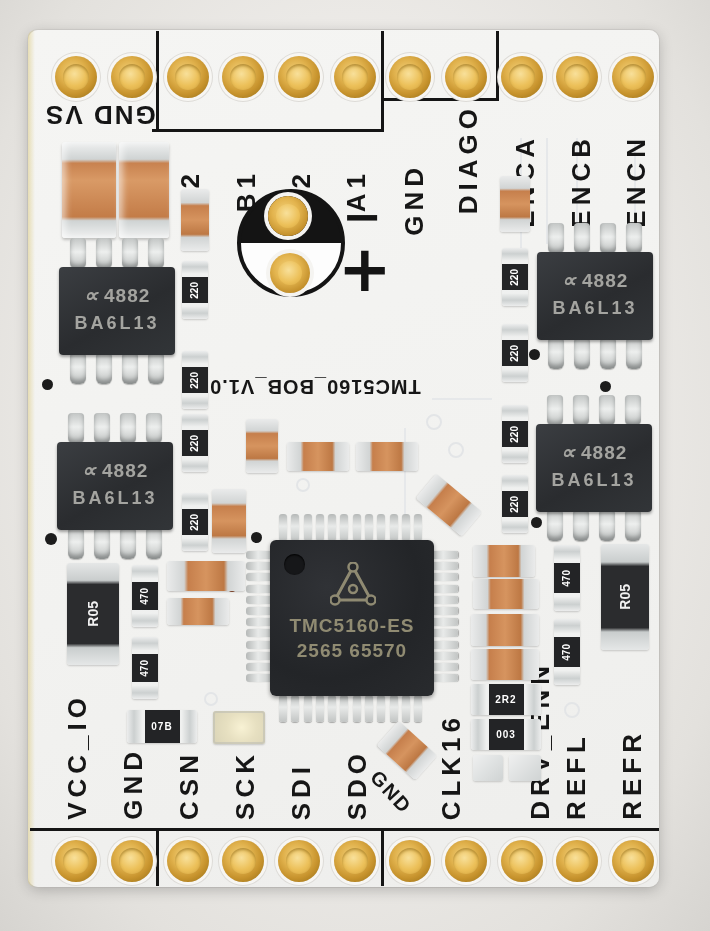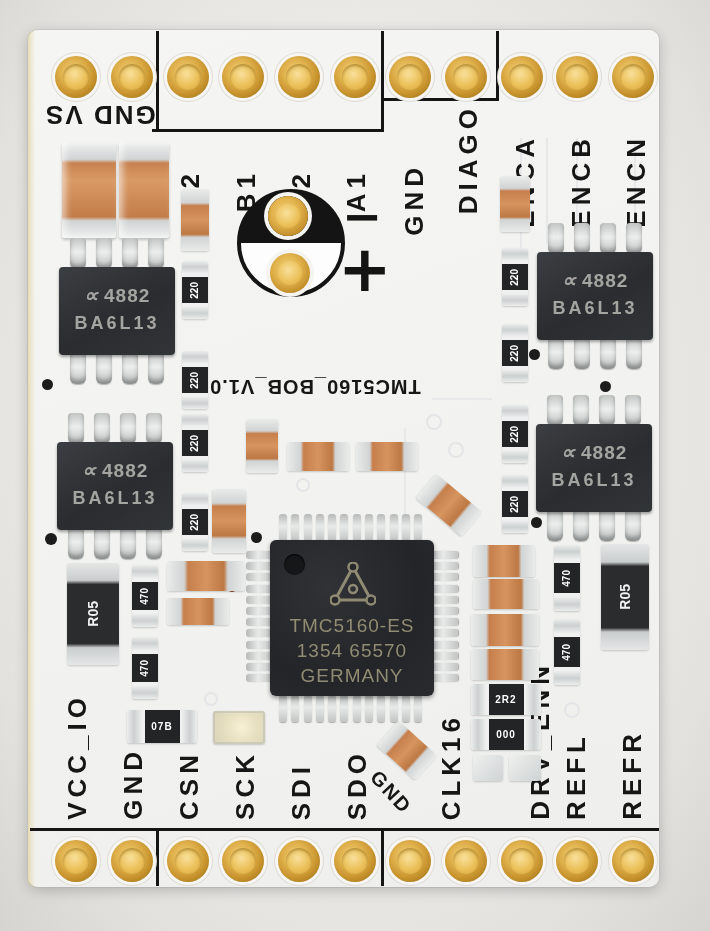--- a/index.html
+++ b/index.html
@@ -49,21 +49,21 @@
   .qfp{position:absolute;left:246px;top:514px;width:212px;height:208px;z-index:5;}
   .qrow{position:absolute;left:33px;display:flex;gap:4.3px;}
   .qrow i{width:8px;height:27px;border-radius:3px;background:linear-gradient(to bottom,#b6b9b8,#e8eae9 45%,#c2c5c4);box-shadow:0 1px 1px rgba(0,0,0,.3);}
   .qcol{position:absolute;top:37px;display:flex;flex-direction:column;gap:3.2px;}
   .qcol i{width:27px;height:8px;border-radius:3px;background:linear-gradient(to right,#b6b9b8,#e8eae9 45%,#c2c5c4);box-shadow:1px 0 1px rgba(0,0,0,.3);}
   .qbody{position:absolute;left:24px;top:26px;width:164px;height:156px;border-radius:6px;
     background:radial-gradient(circle at 35% 30%,#303236 0%,#232528 60%,#292b2e 100%);
     box-shadow:0 2px 4px rgba(0,0,0,.4);color:#908b72;}
   .qdot{position:absolute;left:14px;top:14px;width:21px;height:21px;border-radius:50%;background:#161719;box-shadow:inset 0 1px 2px #000;}
   .qlogo{position:absolute;left:60px;top:22px;}
-  .qt{position:absolute;left:0;right:0;text-align:center;font-weight:normal;letter-spacing:1px;font-size:19px;line-height:1;}
+  .qt{position:absolute;left:0;right:0;text-align:center;font-weight:bold;letter-spacing:1px;font-size:19px;line-height:1;}
   
   .resv,.resh,.capv,.caph,.bigcap,.shunt,.led,.padsm{position:absolute;border-radius:3px;z-index:4;box-shadow:0 1px 2px rgba(0,0,0,.18);}
   .resv{width:26px;display:flex;align-items:center;justify-content:center;
     background:linear-gradient(to bottom,#eceded 0%,#ccd0d0 10%,#eff0ef 22%,#f3f3f2 50%,#eff0ef 78%,#ccd0d0 90%,#eceded 100%);}
   .resh{height:31px;display:flex;align-items:center;justify-content:center;
     background:linear-gradient(to right,#eceded 0%,#ccd0d0 10%,#eff0ef 22%,#f3f3f2 50%,#eff0ef 78%,#ccd0d0 90%,#eceded 100%);}
   .band{background:#232426;color:#fff;display:flex;align-items:center;justify-content:center;font-weight:bold;}
   .resv .band{width:100%;height:46%;font-size:10px;}
   .resh .band{height:100%;width:50%;font-size:10px;letter-spacing:1px;}
   .vtxt{writing-mode:vertical-rl;transform:rotate(180deg);line-height:1;}
@@ -301,22 +301,21 @@
     <div class="qbody">
       <div class="qdot"></div>
       <svg class="qlogo" width="46" height="44" viewBox="0 0 46 44">
         <polygon points="23,5 5,38 41,38" fill="none" stroke="#8f8a72" stroke-width="3"></polygon>
         <circle cx="23" cy="5" r="4.5" fill="#26282b" stroke="#8f8a72" stroke-width="2.5"></circle>
         <circle cx="5" cy="38" r="4.5" fill="#26282b" stroke="#8f8a72" stroke-width="2.5"></circle>
         <circle cx="41" cy="38" r="4.5" fill="#26282b" stroke="#8f8a72" stroke-width="2.5"></circle>
         <circle cx="23" cy="27" r="4" fill="none" stroke="#8f8a72" stroke-width="2.5"></circle>
       </svg>
       <div class="qt" style="top:76px">TMC5160-ES</div>
-      <div class="qt" style="top:101px">1354 65570</div>
-      <div class="qt" style="top:126px">GERMANY</div>
+      <div class="qt" style="top:101px">2565 65570</div>
     </div>
   </div>
 
   <div class="resv" style="left:182px;top:261px;height:58px">
       <b class="band">
         <span class="vtxt">220</span>
       </b>
     </div>
   <div class="resv" style="left:182px;top:351px;height:58px">
       <b class="band">
@@ -395,21 +394,21 @@
   <div class="caph" style="left:473px;top:545px;width:62px;height:32px"></div>
   <div class="caph" style="left:473px;top:579px;width:66px;height:30px"></div>
   <div class="caph" style="left:471px;top:614px;width:68px;height:32px"></div>
   <div class="caph" style="left:471px;top:649px;width:68px;height:31px"></div>
   <div class="caph" style="left:381px;top:734px;width:52px;height:33px;transform:rotate(42deg)"></div>
 
   <div class="resh" style="left:471px;top:684px;width:70px">
       <b class="band">2R2</b>
     </div>
   <div class="resh" style="left:471px;top:719px;width:70px">
-      <b class="band">000</b>
+      <b class="band">003</b>
     </div>
   <div class="resh" style="left:127px;top:710px;width:70px;height:33px">
       <b class="band">07B</b>
     </div>
 
   <div class="led" style="left:213px;top:711px;width:52px;height:33px"></div>
   <div class="padsm" style="left:473px;top:755px;width:30px;height:26px"></div>
   <div class="padsm" style="left:509px;top:755px;width:32px;height:26px"></div>
 
   <div class="dot" style="left:42px;top:379px;width:11px;height:11px"></div>

